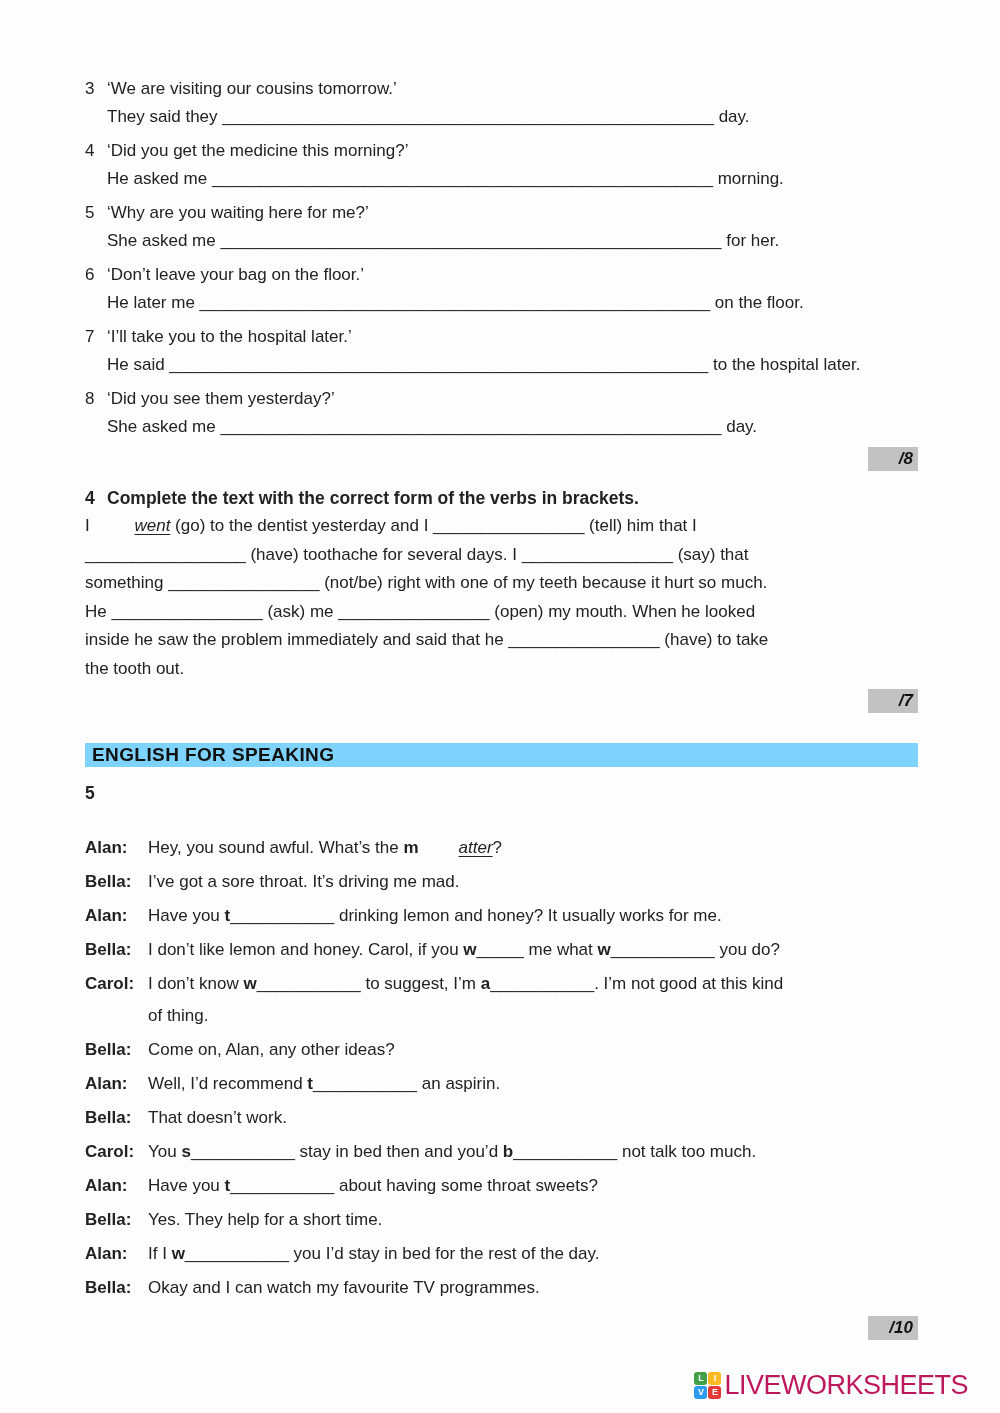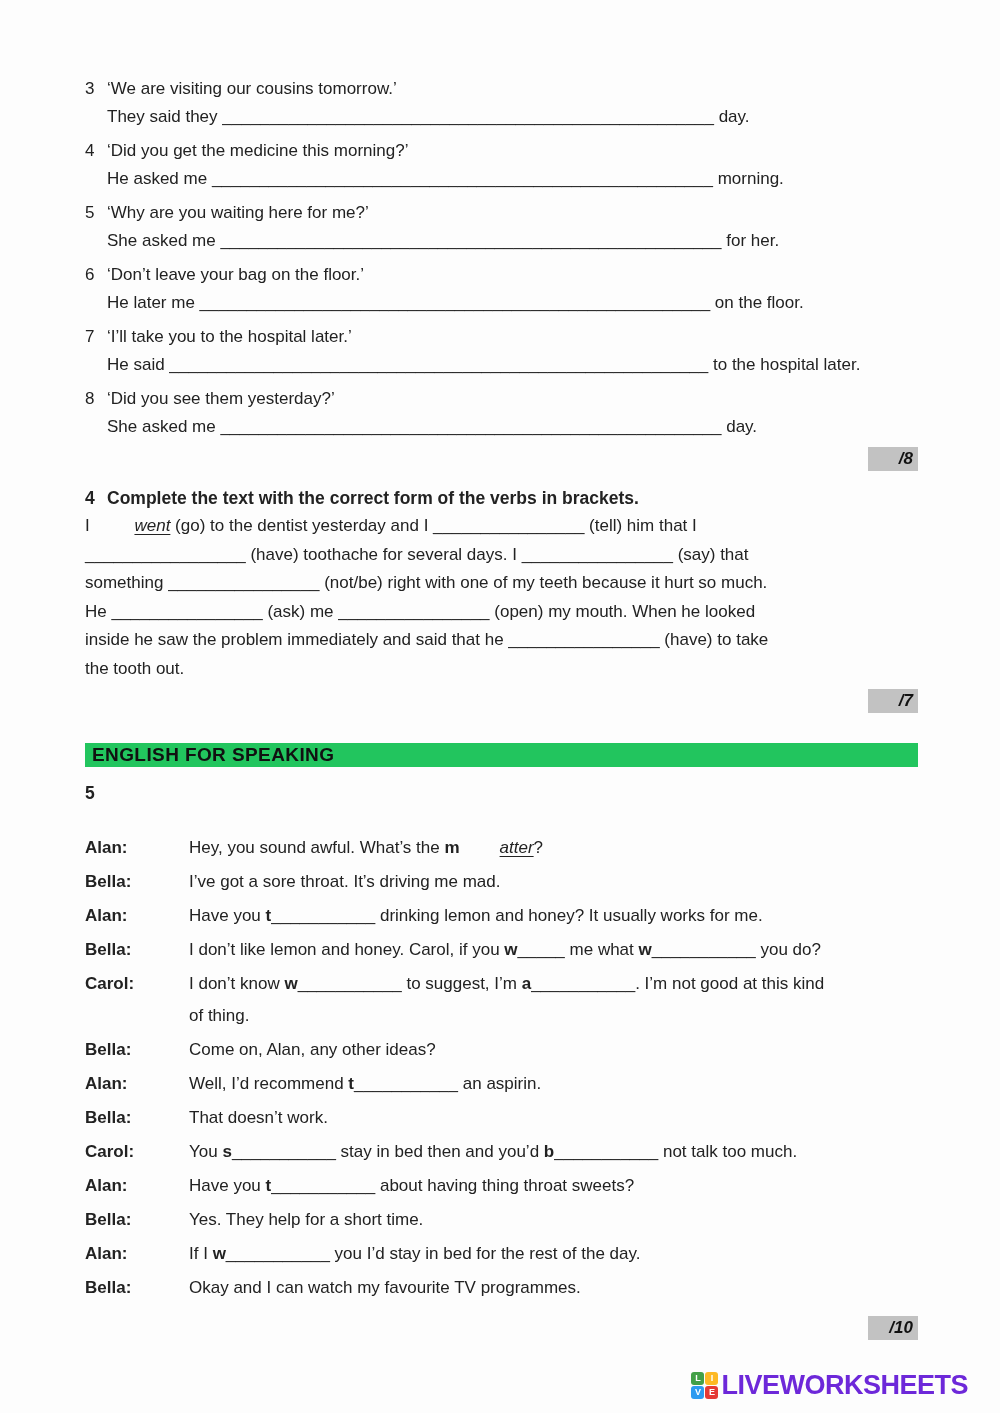--- a/index.html
+++ b/index.html
@@ -37,46 +37,46 @@
   .sec-heading { display:flex; font-weight:bold; font-size:17.5px; line-height:26px; }
   .sec-num { width:22px; flex:none; }
 
   
   .para { font-size:17px; margin-top:1px; }
   .para-line { line-height:28.5px; white-space:nowrap; }
 
   
   .banner {
     margin-top:30px;
-    background:#22c55e;
+    background:#7dd3fc;
     height:24px; line-height:24px;
     font-weight:bold; font-size:19px; letter-spacing:0.4px;
     padding-left:7px;
     color:#111;
   }
   .sec-heading.ex5 { margin-top:13px; }
 
   
   .dialogue { margin-top:26px; font-size:17px; }
-  .dline { display:flex; line-height:32px; margin-bottom:2px;gap:41px; }
+  .dline { display:flex; line-height:32px; margin-bottom:2px; }
   .dspeaker { width:63px; flex:none; font-weight:bold; }
   .dtext { flex:1; }
 
   .seg-b { font-weight:bold; }
   .seg-iu { font-style:italic; text-decoration:underline; text-underline-offset:3px;margin-left:40px; }
 
   
   .logo { position:absolute; top:1370px; right:32px; display:flex; align-items:center; gap:3px; cursor:pointer; }
   .logo-tiles { display:grid; grid-template-columns:13px 13px; gap:1px; }
   .tile {
     width:13px; height:13px; border-radius:3px;
     color:#fff; font-size:9px; font-weight:bold;
     text-align:center; line-height:13px; display:block;
   }
-  .logo-text { font-size:27px; font-weight:bold; color:#6d28d9; letter-spacing:-0.5px; }
+  .logo-text { font-size:27px; font-weight:normal; color:#be185d; letter-spacing:-0.5px; }
 </style>
 </head>
 <body>
 
 <div class="content">
 
   <section>
     <div class="rs-item">
       <div class="rs-line1">
         <span class="rs-num">3</span>
@@ -180,21 +180,21 @@
       <div class="dline">
         <span class="dspeaker">Bella:</span>
         <span class="dtext"><span>That doesn’t work.</span></span>
       </div>
       <div class="dline">
         <span class="dspeaker">Carol:</span>
         <span class="dtext"><span>You </span><span class="seg-b">s</span><span>___________ stay in bed then and you’d </span><span class="seg-b">b</span><span>___________ not talk too much.</span></span>
       </div>
       <div class="dline">
         <span class="dspeaker">Alan:</span>
-        <span class="dtext"><span>Have you </span><span class="seg-b">t</span><span>___________ about having thing throat sweets?</span></span>
+        <span class="dtext"><span>Have you </span><span class="seg-b">t</span><span>___________ about having some throat sweets?</span></span>
       </div>
       <div class="dline">
         <span class="dspeaker">Bella:</span>
         <span class="dtext"><span>Yes. They help for a short time.</span></span>
       </div>
       <div class="dline">
         <span class="dspeaker">Alan:</span>
         <span class="dtext"><span>If I </span><span class="seg-b">w</span><span>___________ you I’d stay in bed for the rest of the day.</span></span>
       </div>
       <div class="dline">

